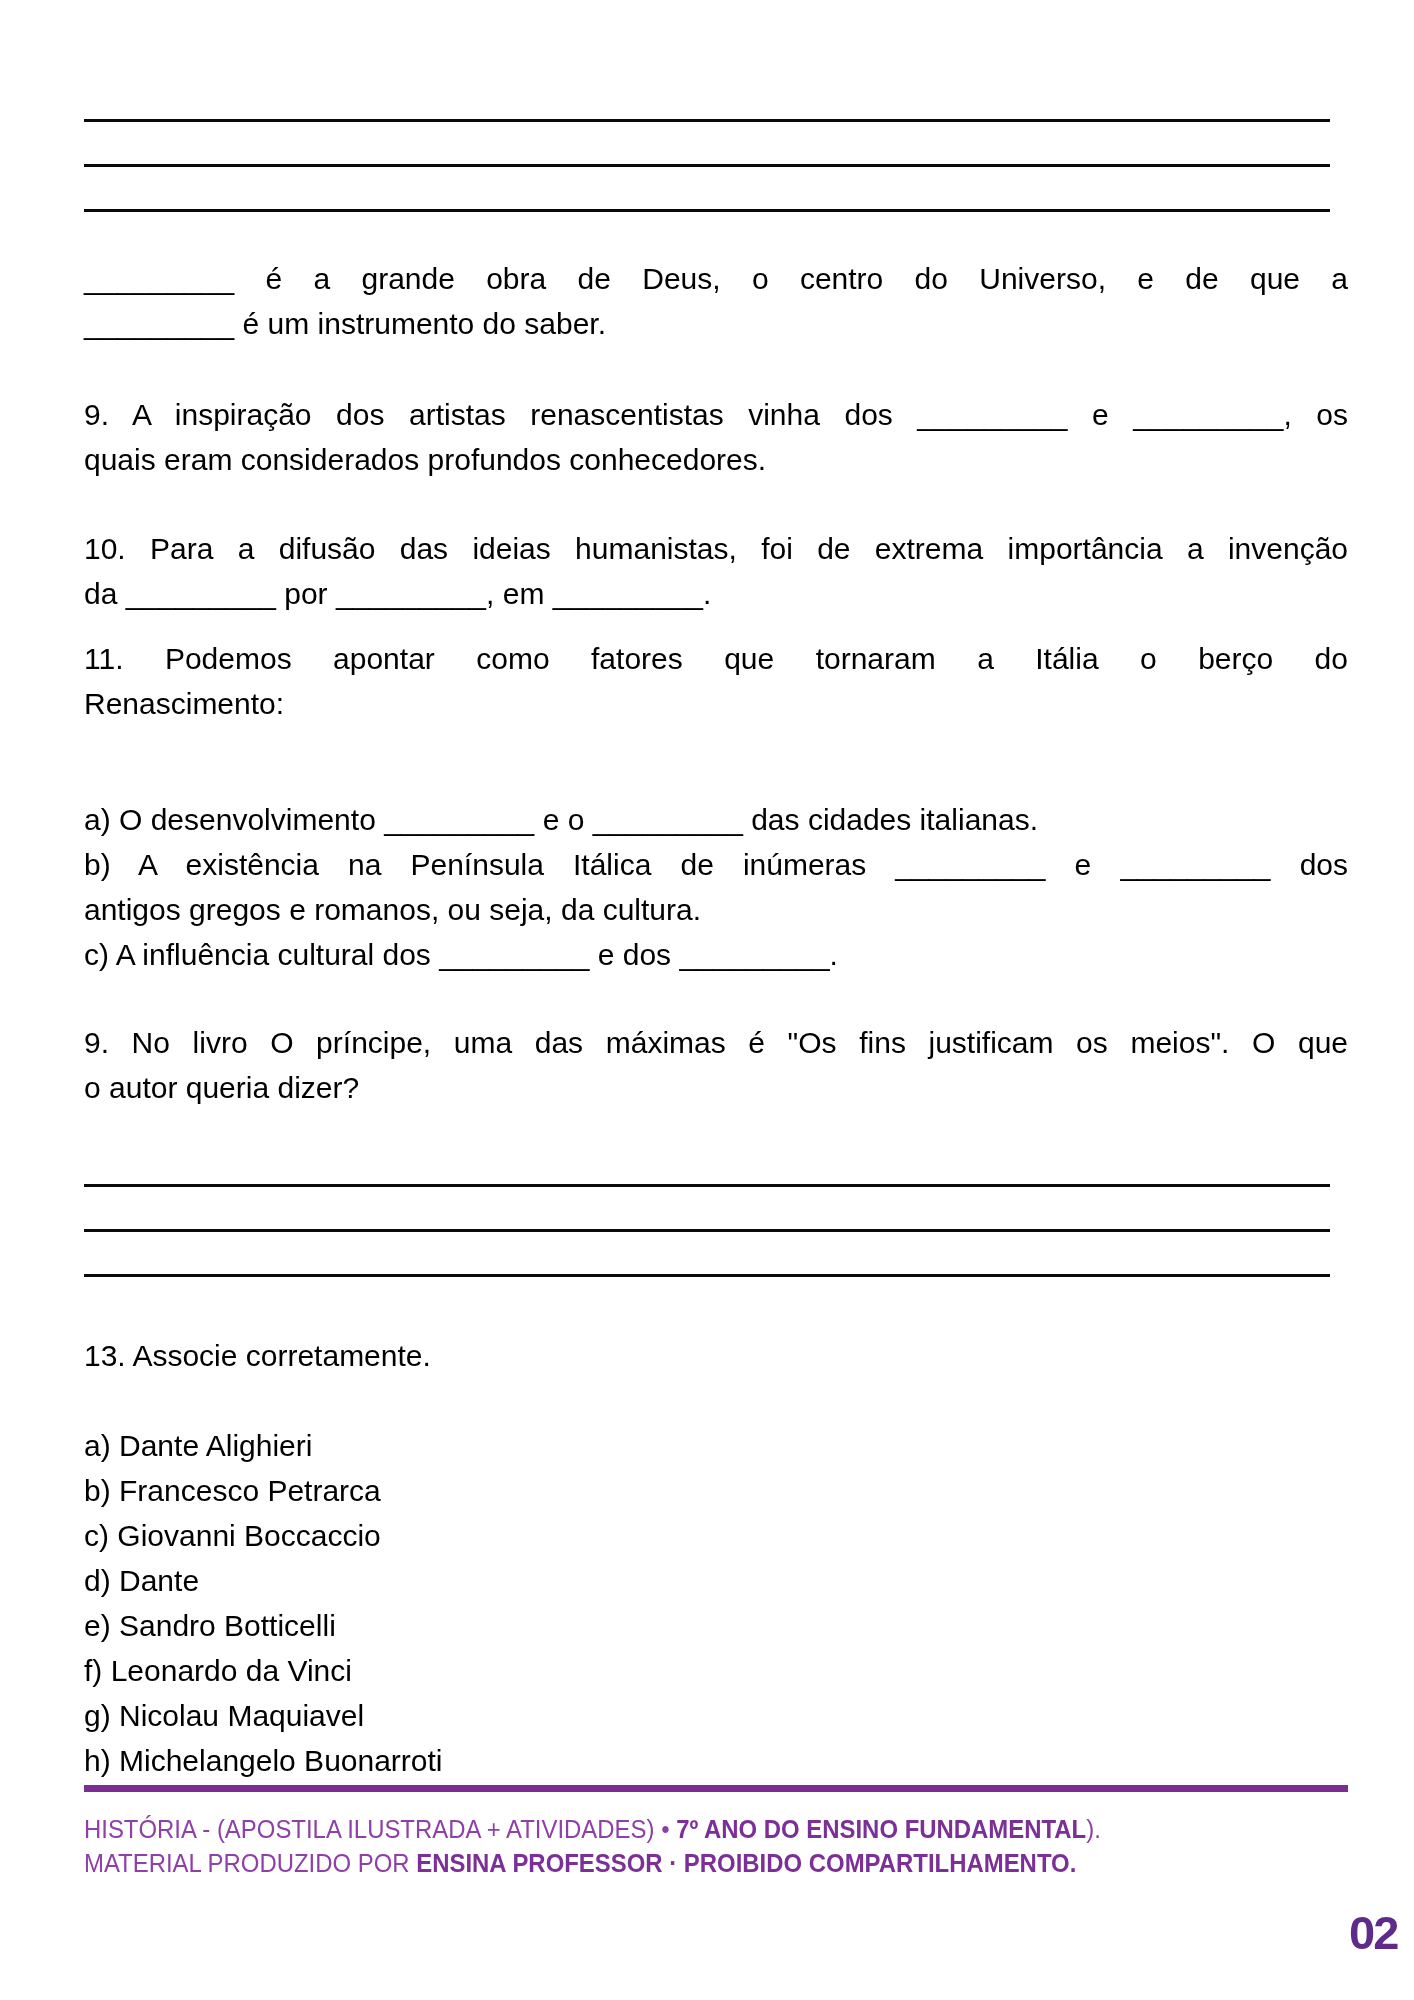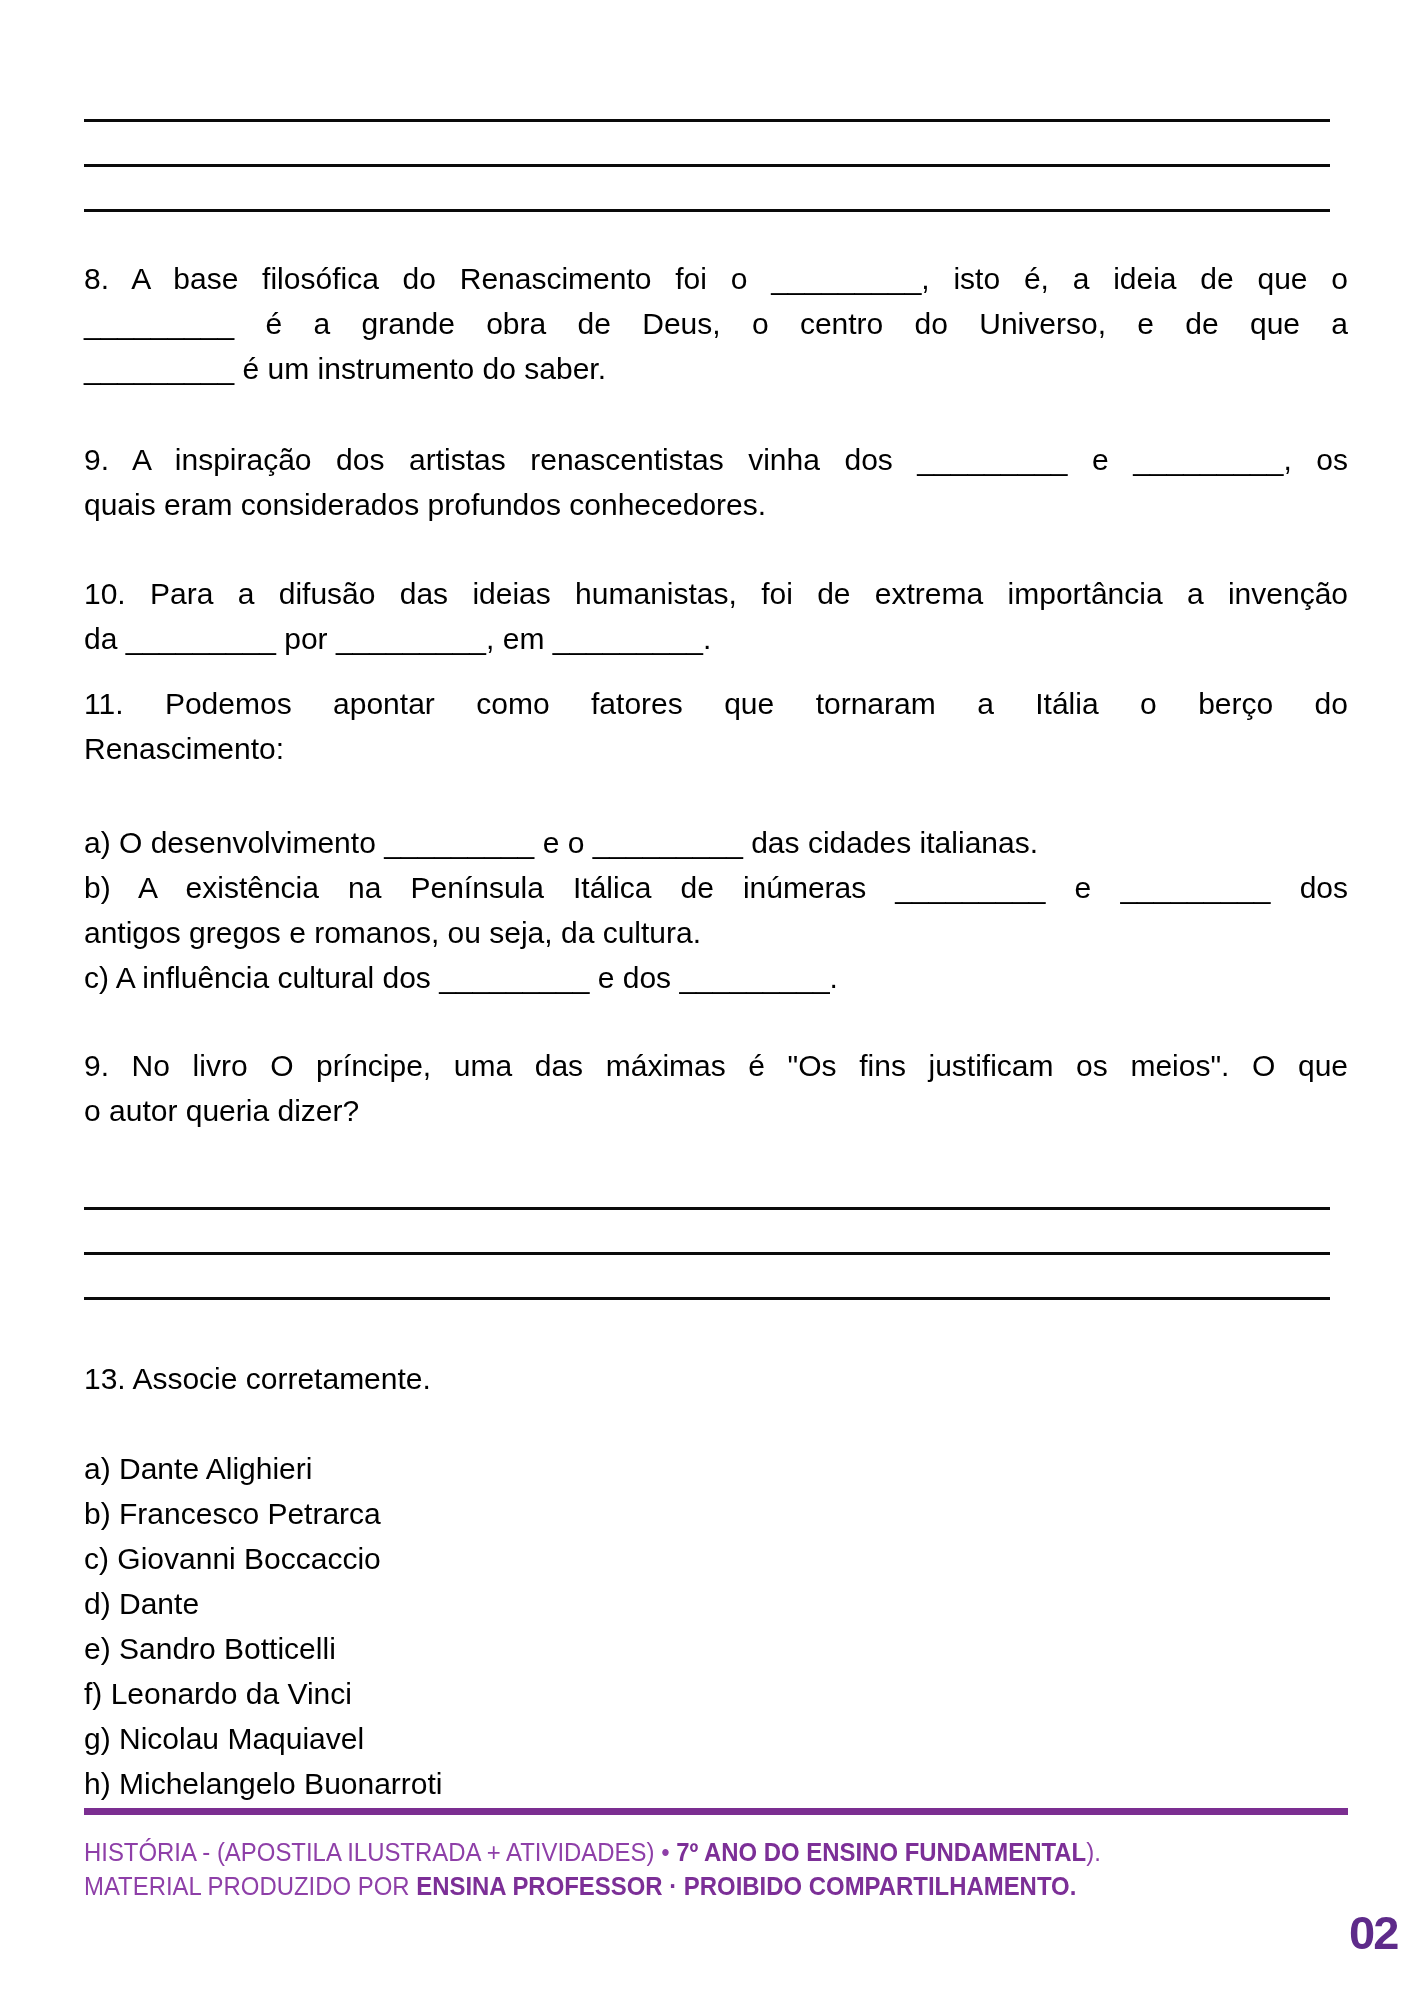--- a/index.html
+++ b/index.html
@@ -31,21 +31,21 @@
   .lines-top { margin-top: 77px; }
   .lines-mid { margin-top: 32px; }
   
   .q { margin: 0; }
   .q .jl { text-align: justify; text-align-last: justify; }
   .q .ll { text-align: center; text-align-last: left; }
   #q8  { margin-top: 44px; }
   #q9  { margin-top: 46px; }
   #q10 { margin-top: 44px; }
   #q11 { margin-top: 20px; }
-  #q11a { margin-top: 49px; }
+  #q11a { margin-top: 71px; }
   #q12 { margin-top: 43px; }
   #q13 { margin-top: 56px; }
   .assoc { margin-top: 45px; }
   .assoc-item { height: 45px; }
   
   .footer-rule {
     margin-top: 2px;
     height: 7px;
     width: 1264px;
     background: #7b2e91;
@@ -81,21 +81,20 @@
 <div class="page">
   <div class="content">
 
     <div class="lines-group lines-top">
       <div class="answer-line"></div>
       <div class="answer-line"></div>
       <div class="answer-line"></div>
     </div>
 
     <div class="q" id="q8">
-      <div class="jl">8. A base filosófica do Renascimento foi o _________, isto é, a ideia de que o</div>
       <div class="jl">_________ é a grande obra de Deus, o centro do Universo, e de que a</div>
       <div class="ll">_________ é um instrumento do saber.</div>
     </div>
 
     <div class="q" id="q9">
       <div class="jl">9. A inspiração dos artistas renascentistas vinha dos _________ e _________, os</div>
       <div class="ll">quais eram considerados profundos conhecedores.</div>
     </div>
 
     <div class="q" id="q10">

